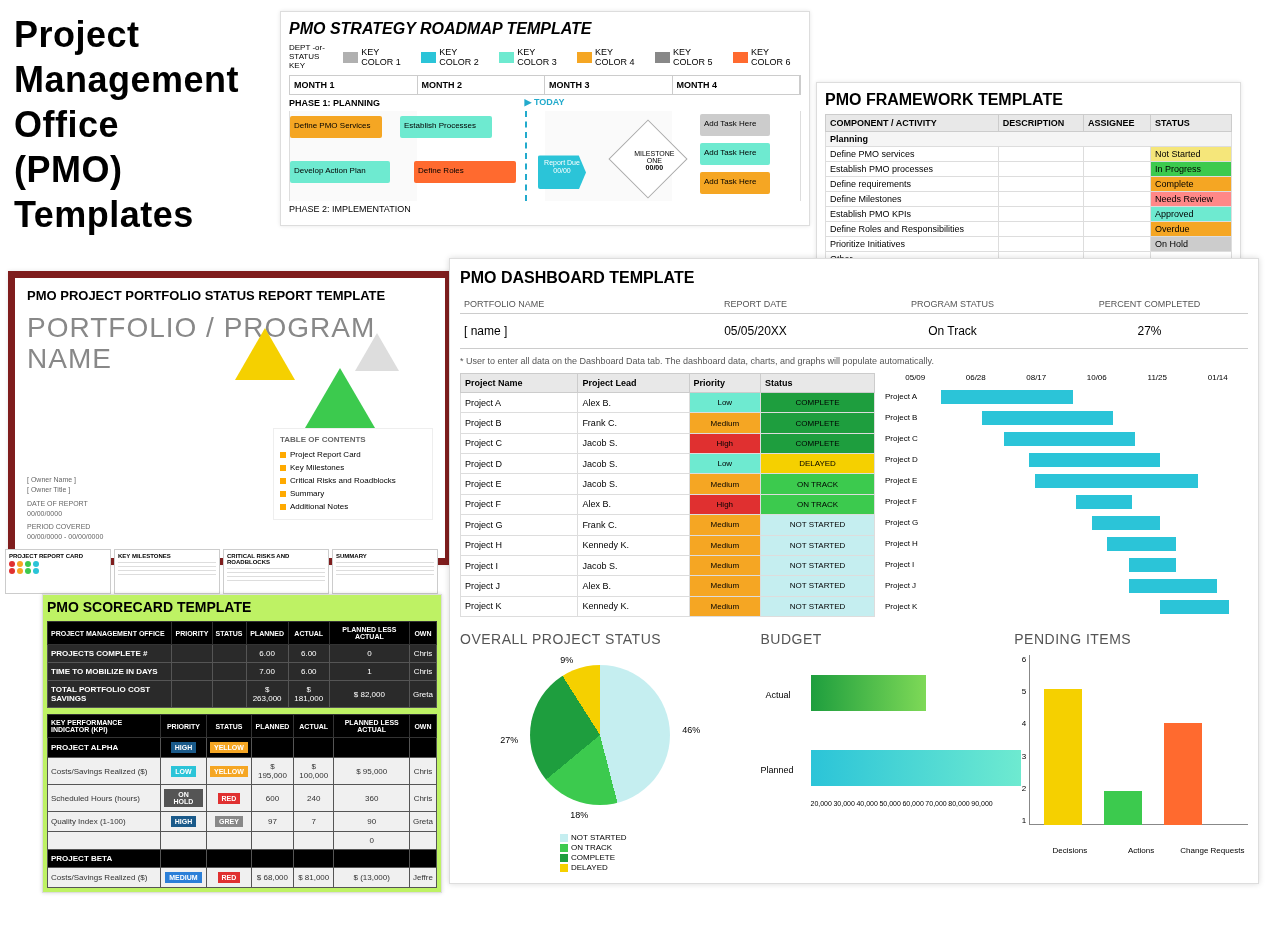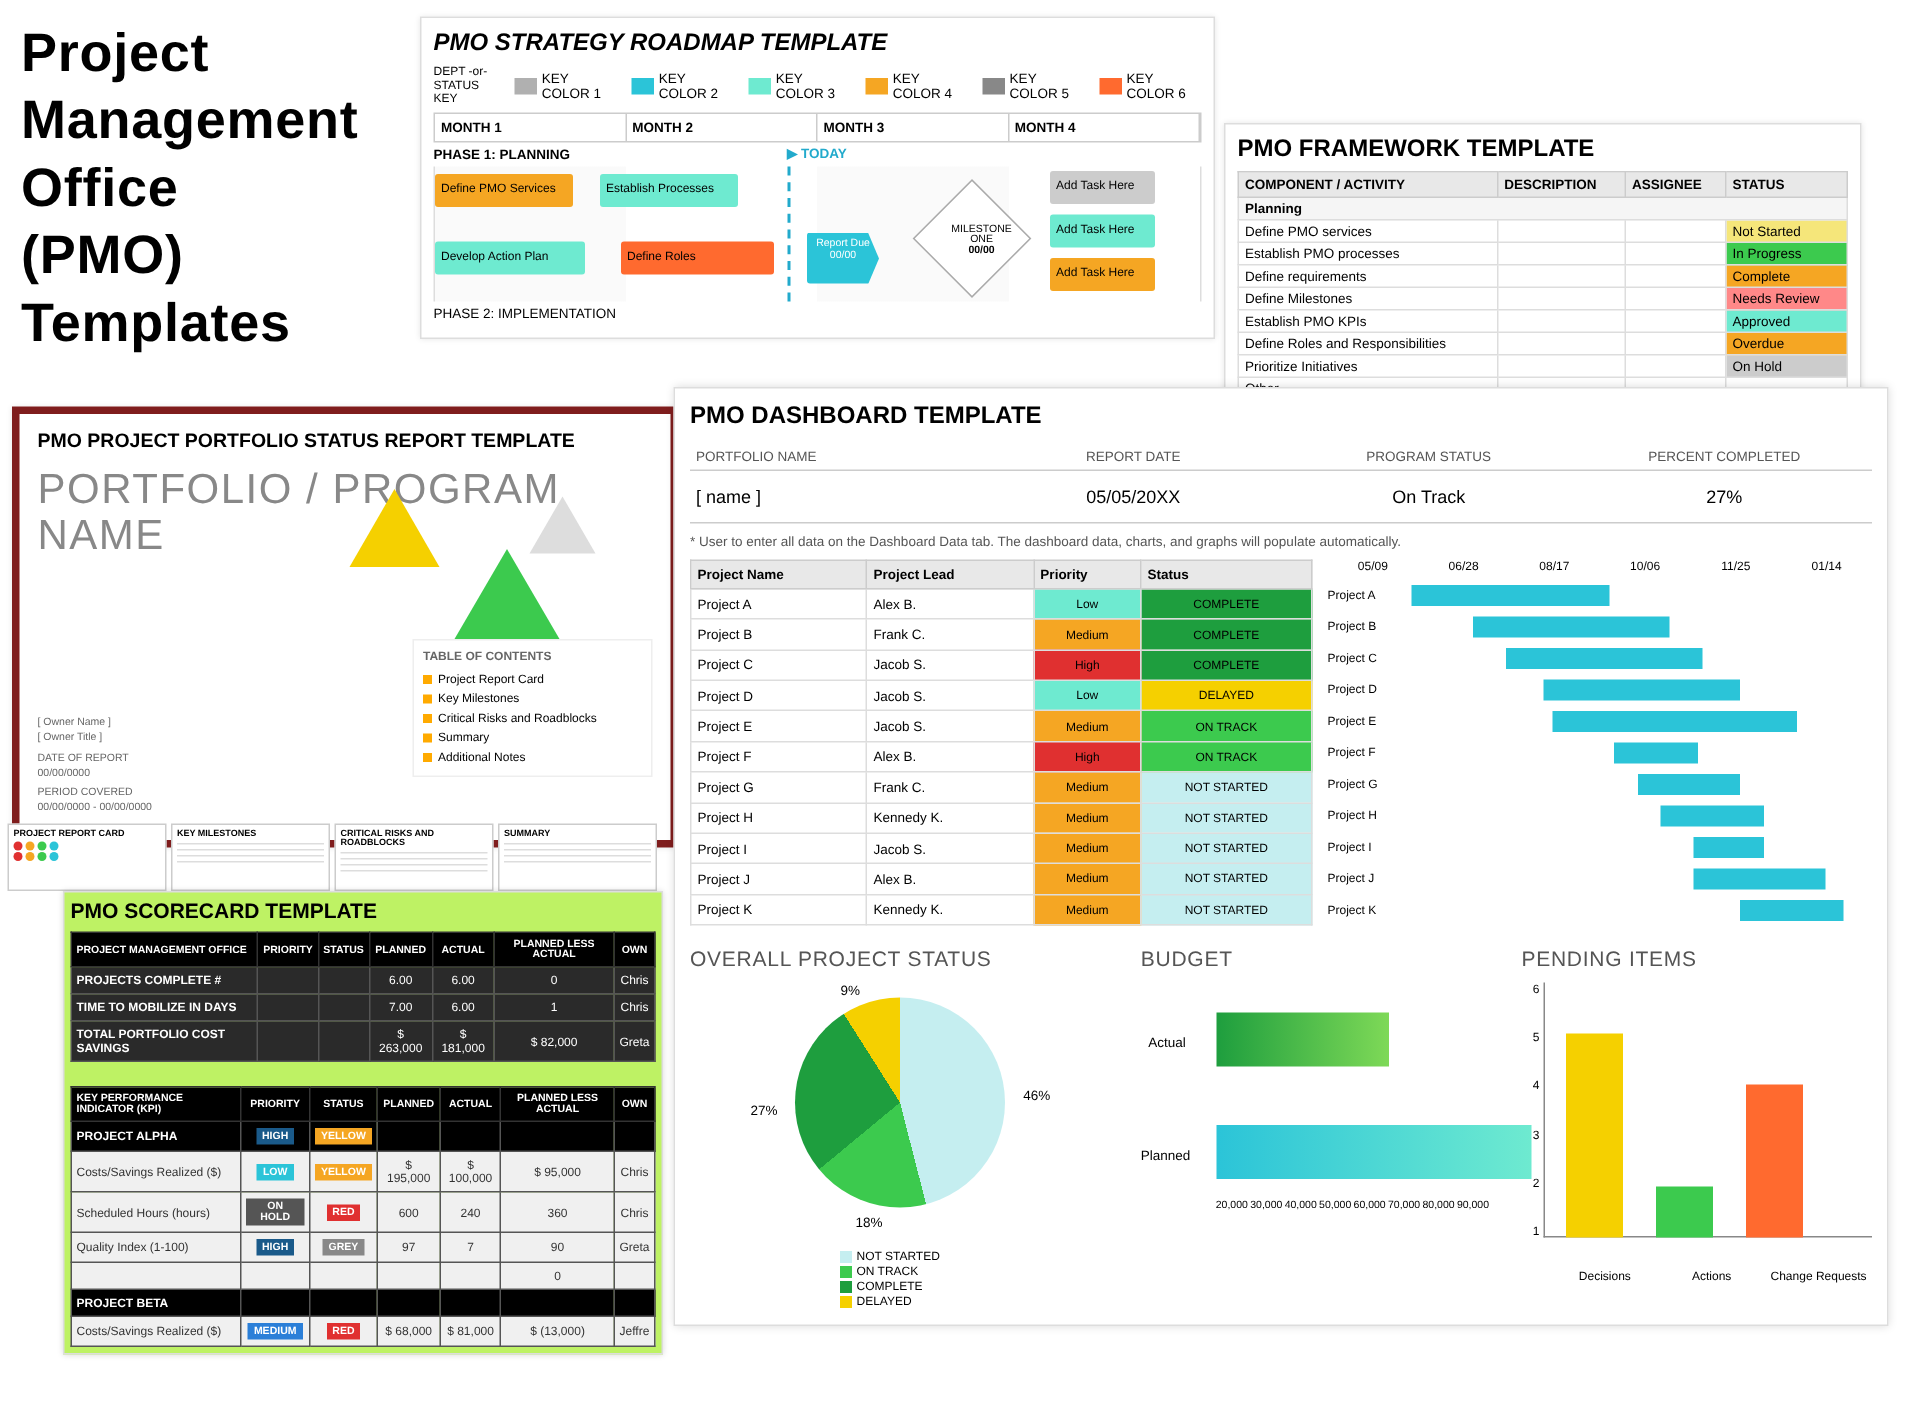--- a/index.html
+++ b/index.html
@@ -27,21 +27,21 @@
 
 
 .framework { position: absolute; left: 816px; top: 82px; width: 425px; background: #fff; border: 1px solid #ddd; padding: 8px 8px 4px; box-shadow: 0 0 4px rgba(0,0,0,0.1); z-index: 3; }
 .framework h2 { font-size: 16px; font-weight: bold; margin-bottom: 5px; }
 .fw-table { width: 100%; border-collapse: collapse; font-size: 9px; }
 .fw-table th { background: #e8e8e8; padding: 3px 4px; text-align: left; font-weight: bold; border: 1px solid #ccc; }
 .fw-table td { padding: 2px 4px; border: 1px solid #ddd; }
 .fw-table .section-row td { font-weight: bold; background: #f5f5f5; }
 
 
-.portfolio { position: absolute; left: 8px; top: 271px; width: 444px; height: 294px; background: #fff; border: 5px solid #7f1d1d; padding: 10px 12px; box-shadow: 0 0 4px rgba(0,0,0,0.1); }
+.portfolio { position: absolute; left: 8px; top: 271px; width: 444px; height: 294px; background: #fff; border: 7px solid #7f1d1d; padding: 10px 12px; box-shadow: 0 0 4px rgba(0,0,0,0.1); }
 .portfolio h3 { font-size: 13px; font-weight: bold; margin-bottom: 10px; }
 .portfolio-name { font-size: 28px; color: #888; font-family: Liberation Sans, sans-serif; font-weight: 300; line-height: 1.1; letter-spacing: 1px; }
 .toc { position: absolute; right: 12px; top: 150px; width: 160px; background: #fff; border: 1px solid #eee; padding: 6px; }
 .toc-title { font-size: 8px; font-weight: bold; margin-bottom: 4px; color: #666; }
 .toc-item { font-size: 8px; padding: 2px 0; display: flex; align-items: center; gap: 4px; }
 .toc-sq { width: 6px; height: 6px; background: #fa0; }
 .owner-block { position: absolute; bottom: 16px; left: 12px; font-size: 7px; color: #666; line-height: 1.4; }
 .tri { width: 0; height: 0; border-style: solid; position: absolute; }
 
 
@@ -347,21 +347,21 @@
           <td style="font-weight:bold">TOTAL PORTFOLIO COST SAVINGS</td>
           <td></td>
           <td></td>
           <td>$  263,000</td>
           <td>$  181,000</td>
           <td>$  82,000</td>
           <td>Greta</td>
         </tr>
       </tbody>
   </table>
-  <table class="sc-table" style="margin-top:16px">
+  <table class="sc-table" style="margin-top:6px">
     <thead>
         <tr id="sc-head2">
           <th>KEY PERFORMANCE INDICATOR (KPI)</th>
           <th>PRIORITY</th>
           <th>STATUS</th>
           <th>PLANNED</th>
           <th>ACTUAL</th>
           <th>PLANNED LESS ACTUAL</th>
           <th>OWN</th>
         </tr>

